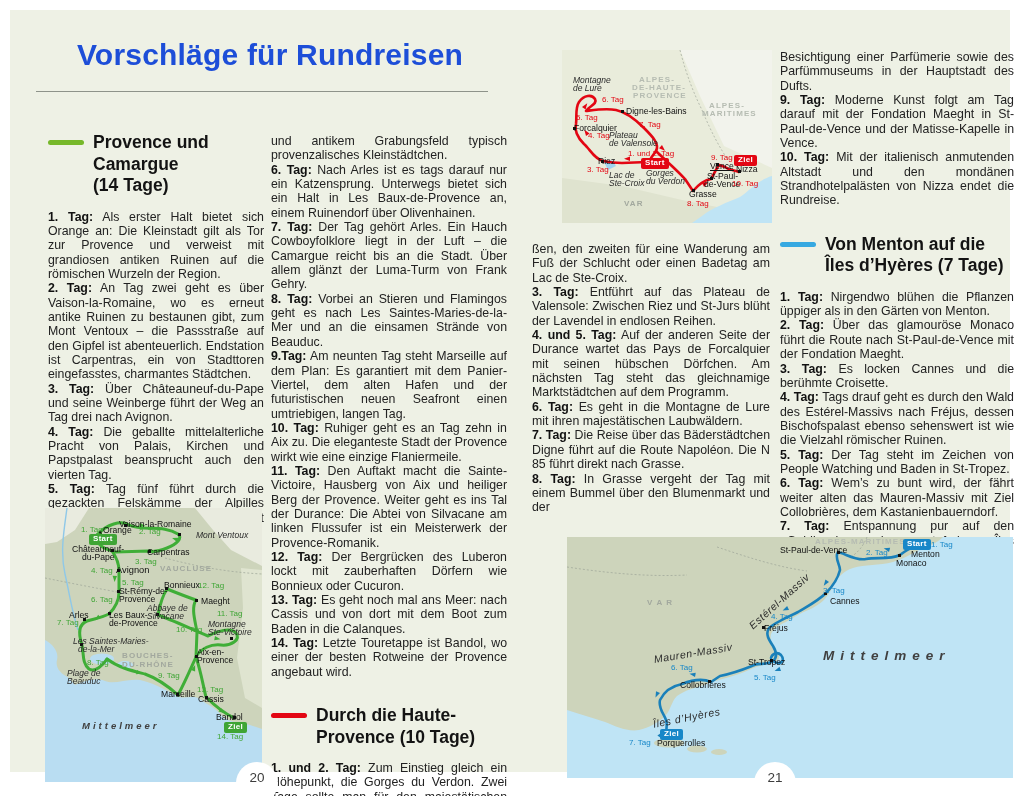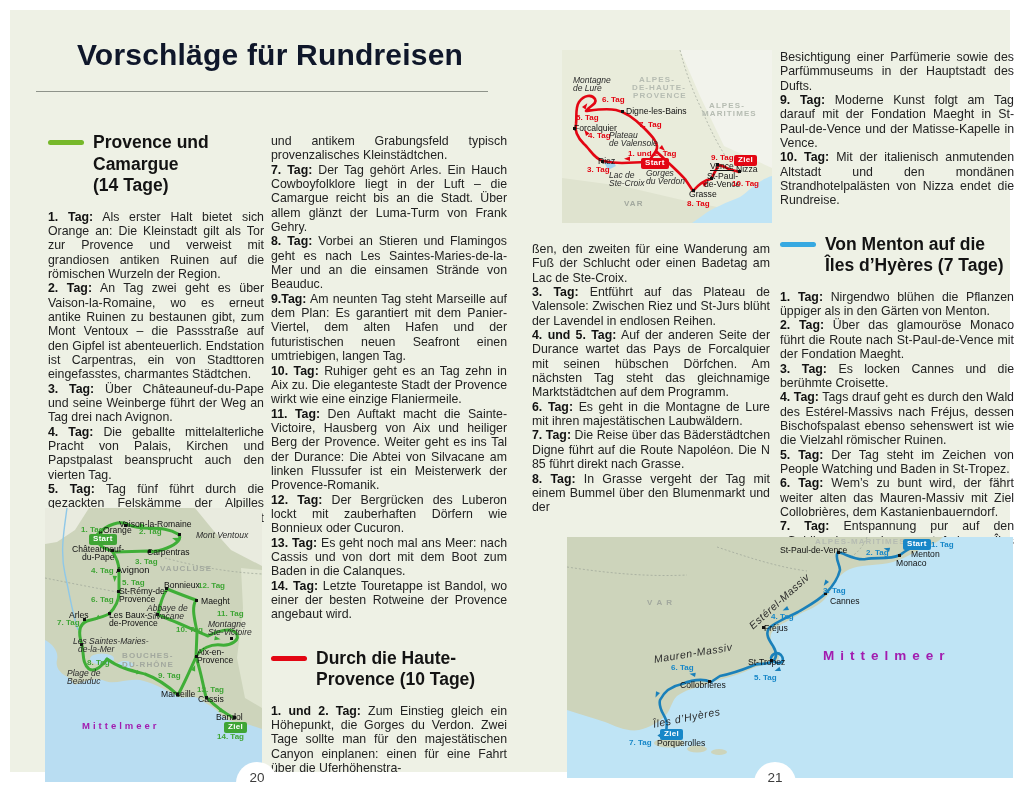--- a/index.html
+++ b/index.html
@@ -1,42 +1,42 @@
 <!DOCTYPE html>
 <html lang="de"><head>
 <meta charset="utf-8">
 <style>
   html,body{margin:0;padding:0;background:#ffffff;}
   body{width:1020px;height:796px;position:relative;font-family:"Liberation Sans",sans-serif;overflow:hidden;}
   .spread{position:absolute;left:10px;top:10px;width:1000px;height:762px;background:#eef1e5;}
   .page-title{position:absolute;left:40px;top:28px;width:440px;text-align:center;
-    font-size:30px;font-weight:600;color:#0f172a;letter-spacing:.2px;}
+    font-size:30px;font-weight:600;color:#1d4ed8;letter-spacing:.2px;}
   .title-rule{position:absolute;left:26px;top:81px;width:452px;border-top:1.4px solid #8e938a;}
   .col{position:absolute;color:#222;font-size:12.35px;line-height:14.35px;}
   .col p{margin:0;text-align:justify;}
   .plabel{font-weight:700;color:#111;}
   .sec-head{display:flex;gap:9px;font-size:17.5px;font-weight:700;color:#131313;line-height:21.5px;margin-bottom:13px;}
   .dash{width:36px;height:5px;border-radius:2.5px;margin-top:8px;flex:none;}
   .headgap{margin-top:26px;}
   
   .map{position:absolute;overflow:hidden;}
   .map svg{position:absolute;left:0;top:0;}
   #map1{left:35px;top:498px;width:217px;height:274px;background:#cdd4bb;}
   #map2{left:552px;top:40px;width:210px;height:173px;background:#e9ecdb;}
   #map3{left:557px;top:527px;width:446px;height:241px;background:#bfe4f5;}
   .lbl{position:absolute;white-space:nowrap;line-height:1.05;font-size:8.5px;color:#151515;transform-origin:left top;z-index:3;}
-  .day{font-weight:700;font-size:8px;}
+  .day{font-weight:400;font-size:8px;}
   .day-green{color:#3fa535;} .day-red{color:#e30613;} .day-blue{color:#1787c8;}
   .city{font-size:8.6px;color:#111;}
   .cityb{font-size:9.3px;color:#111;}
   .place{font-style:italic;color:#2b2b2b;font-size:8.5px;}
   .place-lg{font-size:10.5px;letter-spacing:.6px;}
   .region{color:#a2a89e;font-size:8px;letter-spacing:1.1px;font-weight:600;}
   .region-lt{color:#b6bcb2;}
-  .sea{color:#a21caf;font-weight:700;font-size:9.5px;letter-spacing:3px;}
+  .sea{color:#404040;font-style:italic;font-weight:700;font-size:9.5px;letter-spacing:3px;}
   .sea-lg{font-size:13.5px;letter-spacing:6px;}
   .badge{color:#fff;font-weight:700;font-size:8px;padding:1px 4px 1.5px;border-radius:2px;letter-spacing:.3px;}
   .badge-green{background:#3fa535;} .badge-red{background:#e30613;} .badge-blue{background:#1787c8;}
   .bubble{position:absolute;width:42px;height:42px;border-radius:50%;background:#fff;
     text-align:center;font-size:13.5px;color:#3c3c3c;box-sizing:border-box;padding-top:8px;}
 </style>
 </head>
 <body>
 
 <div class="spread">
@@ -59,20 +59,21 @@
         <p class="para"><b class="plabel">3. Tag:</b> <span>Über Châteauneuf-du-Pape und seine Weinberge führt der Weg an Tag drei nach Avignon.</span></p>
         <p class="para"><b class="plabel">4. Tag:</b> <span>Die geballte mittelalterliche Pracht von Palais, Kirchen und Papstpalast beansprucht auch den vierten Tag.</span></p>
         <p class="para"><b class="plabel">5. Tag:</b> <span>Tag fünf führt durch die gezackten Felskämme der Alpilles nach St-Rémy-de-Provence, ein mit Platanenboulevard, Cafés</span></p>
       </div>
   </section>
 
   <section class="col" style="left:261px;top:124px;width:236px;">
     <div>
 
     <p class="para"> <span>und antikem Grabungsfeld typisch provenzalisches Kleinstädtchen.</span></p>
+        <p class="para"><b class="plabel">6. Tag:</b> <span>Nach Arles ist es tags darauf nur ein Katzensprung. Unterwegs bietet sich ein Halt in Les Baux-de-Provence an, einem Ruinendorf über Olivenhainen.</span></p>
         <p class="para"><b class="plabel">7. Tag:</b> <span>Der Tag gehört Arles. Ein Hauch Cowboyfolklore liegt in der Luft – die Camargue reicht bis an die Stadt. Über allem glänzt der Luma-Turm von Frank Gehry.</span></p>
         <p class="para"><b class="plabel">8. Tag:</b> <span>Vorbei an Stieren und Flamingos geht es nach Les Saintes-Maries-de-la-Mer und an die einsamen Strände von Beauduc.</span></p>
         <p class="para"><b class="plabel">9.Tag:</b> <span>Am neunten Tag steht Marseille auf dem Plan: Es garantiert mit dem Panier-Viertel, dem alten Hafen und der futuristischen neuen Seafront einen umtriebigen, langen Tag.</span></p>
         <p class="para"><b class="plabel">10. Tag:</b> <span>Ruhiger geht es an Tag zehn in Aix zu. Die eleganteste Stadt der Provence wirkt wie eine einzige Flaniermeile.</span></p>
         <p class="para"><b class="plabel">11. Tag:</b> <span>Den Auftakt macht die Sainte-Victoire, Hausberg von Aix und heiliger Berg der Provence. Weiter geht es ins Tal der Durance: Die Abtei von Silvacane am linken Flussufer ist ein Meisterwerk der Provence-Romanik.</span></p>
         <p class="para"><b class="plabel">12. Tag:</b> <span>Der Bergrücken des Luberon lockt mit zauberhaften Dörfern wie Bonnieux oder Cucuron.</span></p>
         <p class="para"><b class="plabel">13. Tag:</b> <span>Es geht noch mal ans Meer: nach Cassis und von dort mit dem Boot zum Baden in die Calanques.</span></p>
         <p class="para"><b class="plabel">14. Tag:</b> <span>Letzte Touretappe ist Bandol, wo einer der besten Rotweine der Provence angebaut wird.</span></p>
       </div>
     <div class="sec-head headgap">

